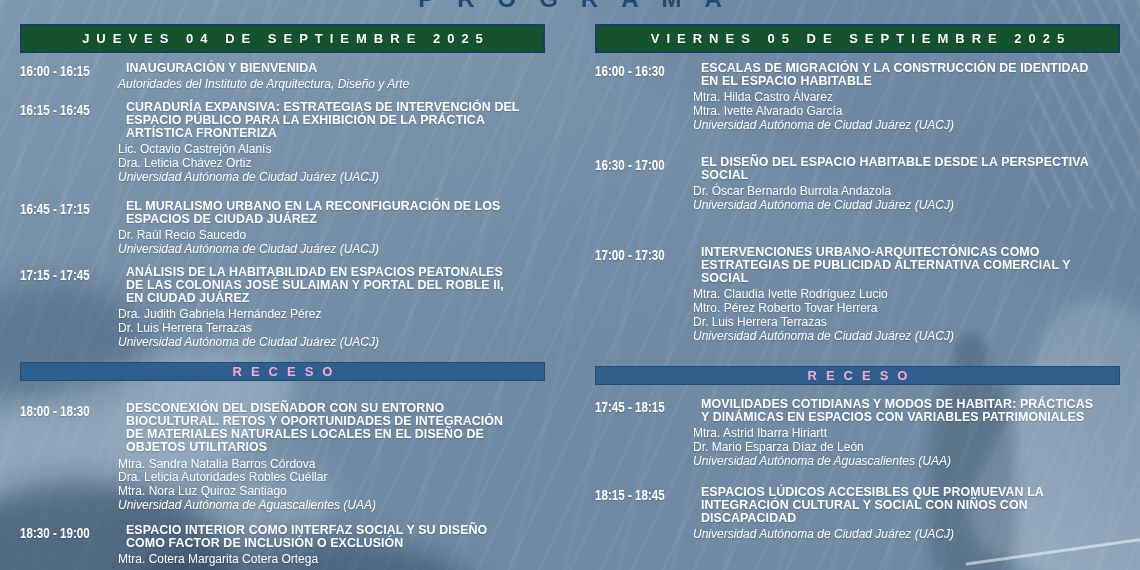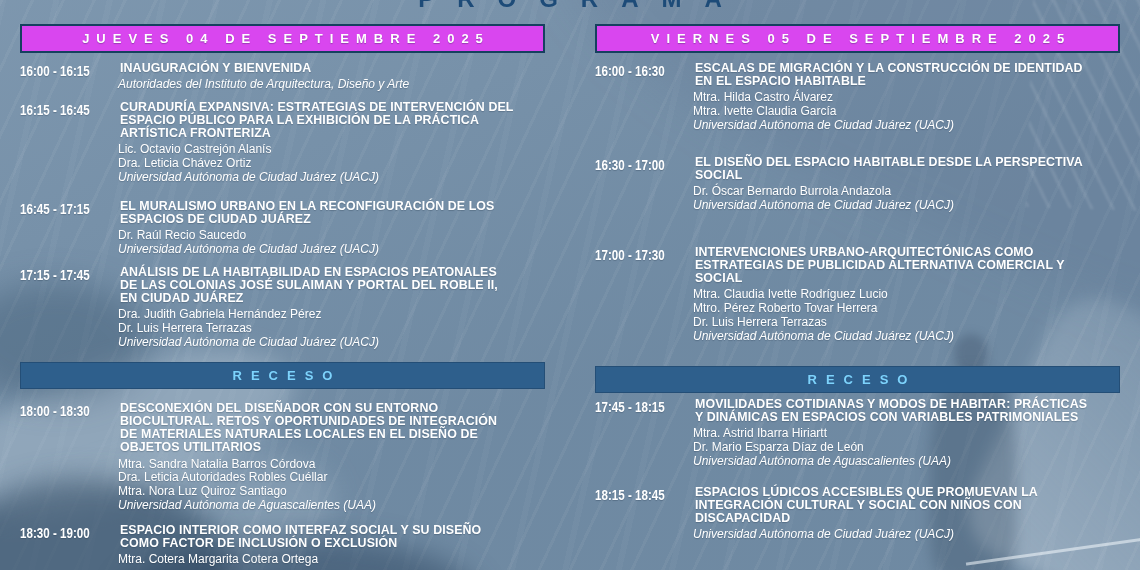--- a/index.html
+++ b/index.html
@@ -52,43 +52,43 @@
     font-size:24px;font-weight:bold;letter-spacing:23px;text-indent:23px;color:#1d4b78;
   }
 
   
   .day-col{position:absolute;top:0;width:527px;height:570px;z-index:2;}
   .day-col.left{left:20px;}
   .day-col.right{left:595px;}
 
   .day-header{
     position:absolute;top:24px;left:0;width:525px;height:29px;box-sizing:border-box;
-    background:#d946ef;border:2px solid #16405f;
+    background:#14532d;border:2px solid #16405f;
     display:flex;align-items:center;justify-content:center;
     color:#ffffff;font-weight:bold;font-size:13px;letter-spacing:7px;text-indent:7px;
     text-shadow:0 1px 1px rgba(10,30,50,0.3);
   }
 
   .receso-bar{
-    position:absolute;left:0;width:525px;height:27px;box-sizing:border-box;
+    position:absolute;left:0;width:525px;height:19px;box-sizing:border-box;
     background:#2e5f8c;border:1px solid rgba(18,48,78,0.35);
     display:flex;align-items:center;justify-content:center;
-    color:#7dd3fc;font-weight:bold;font-size:13px;letter-spacing:9px;text-indent:9px;
+    color:#f9a8d4;font-weight:bold;font-size:13px;letter-spacing:9px;text-indent:9px;
   }
 
   .session{position:absolute;left:0;width:527px;color:#ffffff;
     text-shadow:0 1px 1px rgba(20,40,60,0.25);}
   .session-time{
     position:absolute;left:0;top:1px;font-size:14.5px;font-weight:bold;white-space:nowrap;
     transform:scaleX(0.8);transform-origin:0 0;letter-spacing:0;
   }
   .session-details{margin-left:98px;width:432px;}
   .session-title{
     font-size:12.4px;font-weight:bold;line-height:1.06;letter-spacing:0.1px;
-    white-space:pre;margin:0 0 3px 2px;
+    white-space:pre;margin:0 0 3px 8px;
   }
   .speaker{font-size:12px;line-height:1.16;}
   .affiliation{font-size:12px;line-height:1.16;font-style:italic;}
 </style>
 </head>
 <body>
 
 <div class="page">
 
   <div class="bg-layer bg-texture"></div>
@@ -185,21 +185,21 @@
     <header class="day-header">
       <span>VIERNES 05 DE SEPTIEMBRE 2025</span>
     </header>
 
     <div class="session" style="top:62px">
       <div class="session-time">16:00 - 16:30</div>
       <div class="session-details">
         <div class="session-title">ESCALAS DE MIGRACIÓN Y LA CONSTRUCCIÓN DE IDENTIDAD
 EN EL ESPACIO HABITABLE</div>
         <div class="speaker">Mtra. Hilda Castro Álvarez</div>
-        <div class="speaker">Mtra. Ivette Claudia García</div>
+        <div class="speaker">Mtra. Ivette Alvarado García</div>
         <div class="affiliation">Universidad Autónoma de Ciudad Juárez (UACJ)</div>
       </div>
     </div>
 
     <div class="session" style="top:156px">
       <div class="session-time">16:30 - 17:00</div>
       <div class="session-details">
         <div class="session-title">EL DISEÑO DEL ESPACIO HABITABLE DESDE LA PERSPECTIVA
 SOCIAL</div>
         <div class="speaker">Dr. Óscar Bernardo Burrola Andazola</div>

